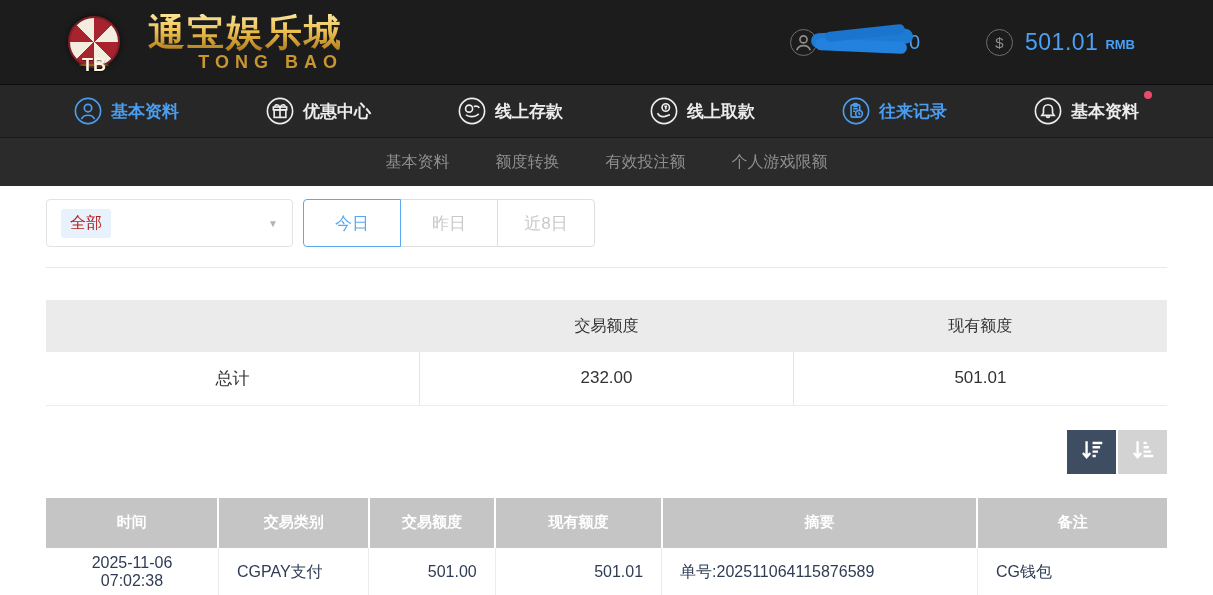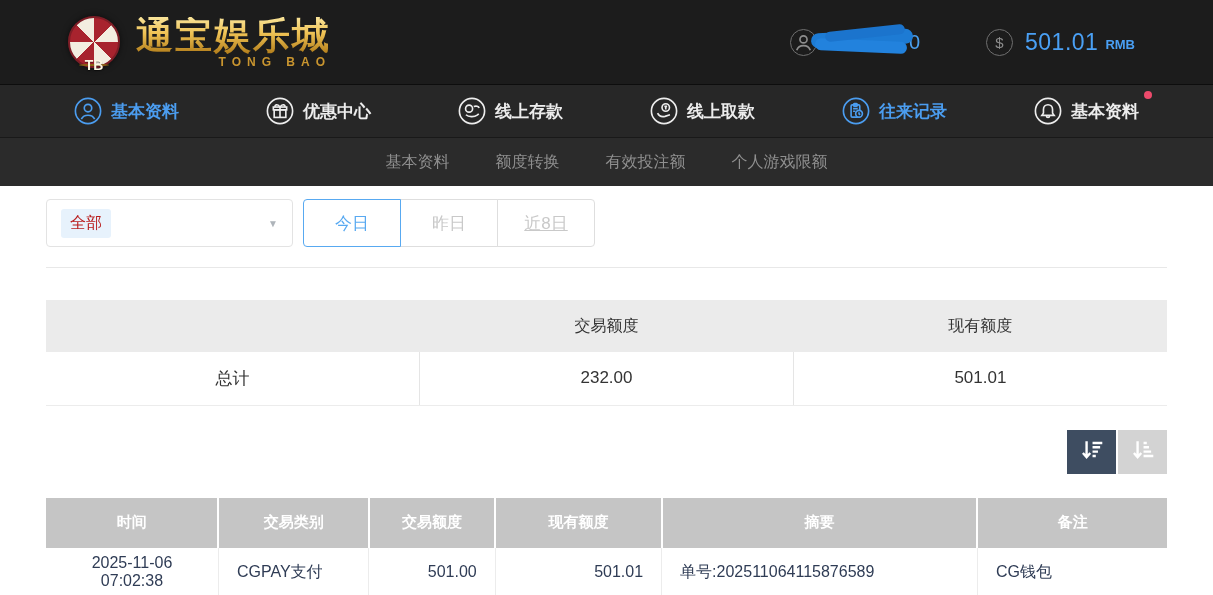--- a/index.html
+++ b/index.html
@@ -8,26 +8,26 @@
 
   
   .topbar { height:84px; background:#1c1c1c; display:flex; align-items:center; }
   .logo { display:flex; align-items:center; margin-left:68px; }
   .chip { width:52px; height:52px; border-radius:50%; position:relative; flex:0 0 auto;
           background:conic-gradient(#a8232e 0 45deg,#f3ede0 45deg 90deg,#a8232e 90deg 135deg,#f3ede0 135deg 180deg,#a8232e 180deg 225deg,#f3ede0 225deg 270deg,#a8232e 270deg 315deg,#f3ede0 315deg 360deg);
           border:2px solid #7e1d26; box-shadow:0 0 6px rgba(0,0,0,.6); }
   .chip-inner { position:absolute; inset:9px; border-radius:50%;
           background:radial-gradient(circle at 38% 32%,#f4d87e,#c9961f 70%,#a57414);
           border:1px solid #8d6a12; display:flex; align-items:center; justify-content:center;
-          color:#fdf7e2; font-weight:bold; font-size:14px; text-shadow:0 1px 1px rgba(0,0,0,.5);margin-top:37px; }
-  .logo-text { margin-left:16px; position:relative; line-height:1; }
+          color:#fdf7e2; font-weight:bold; font-size:18px; text-shadow:0 1px 1px rgba(0,0,0,.5);margin-top:37px; }
+  .logo-text { margin-left:28px; position:relative; line-height:1; }
   .logo-title { font-size:37px; font-weight:bold; letter-spacing:2px;
           background:linear-gradient(180deg,#f9e49a 0%,#eec153 45%,#b17c1a 100%);
           -webkit-background-clip:text; background-clip:text; color:transparent; }
-  .logo-sub { text-align:right; font-size:12px; font-weight:bold; letter-spacing:6px;
+  .logo-sub { text-align:right; font-size:18px; font-weight:bold; letter-spacing:6px;
           color:#c9952f; margin-top:2px; }
 
   .topbar-right { margin-left:auto; margin-right:78px; display:flex; align-items:center; gap:66px; }
   .user-box { display:flex; align-items:center; position:relative; }
   .circle-icon { width:27px; height:27px; border:1.5px solid #6f6f6f; border-radius:50%;
           display:flex; align-items:center; justify-content:center; color:#8d8d8d; flex:0 0 auto; }
   .scribble { position:relative; width:102px; height:30px; margin-left:-6px; }
   .blob { position:absolute; background:#1d7bd4; border-radius:12px; }
   .blob1 { left:0; top:4px; width:102px; height:15px; transform:rotate(-3deg); }
   .blob2 { left:4px; top:13px; width:92px; height:12px; transform:rotate(2.5deg); background:#2282dd; }
@@ -59,21 +59,21 @@
                 display:flex; align-items:center; padding:0 14px; cursor:pointer; }
   .select-tag { background:#e7f2fc; color:#b91c1c; font-size:16px; padding:4px 9px; border-radius:3px; }
   .select-arrow { margin-left:auto; color:#aeb4ba; font-size:10px; }
   .date-box { width:300px; margin-left:14px; border:1px solid #e3e3e3; border-radius:4px;
               display:flex; align-items:center; padding:0 16px; gap:11px; cursor:pointer; }
   .date-text { color:#a6a6a6; font-size:17px; }
   .btn-group { display:flex; margin-left:10px; }
   .range-btn { width:98px; background:#fff; border:1px solid #dedede; color:#c9c9c9;
                font-size:17px; cursor:pointer; margin-left:-1px; font-family:inherit; }
   .range-btn:first-child { margin-left:0; border-radius:4px 0 0 4px; }
-  .range-btn:last-child { border-radius:0 4px 4px 0;text-decoration:underline; }
+  .range-btn:last-child { border-radius:0 4px 4px 0; }
   .range-btn.active { border:1px solid #58a9f1; color:#58a9f1; position:relative; z-index:2; border-radius:4px 0 0 4px; }
   .search-btn { width:102px; margin-left:14px; background:#56aff2; border:none; border-radius:4px;
                 color:#fff; font-size:17px; cursor:pointer; font-family:inherit; }
 
   .divider { height:1px; background:#e8e8e8; margin:20px 0 32px; }
 
   
   .summary-table { width:100%; border-collapse:collapse; table-layout:fixed; }
   .summary-table thead td { background:#ebebeb; height:52px; text-align:center;
                  font-size:16px; color:#333; }

